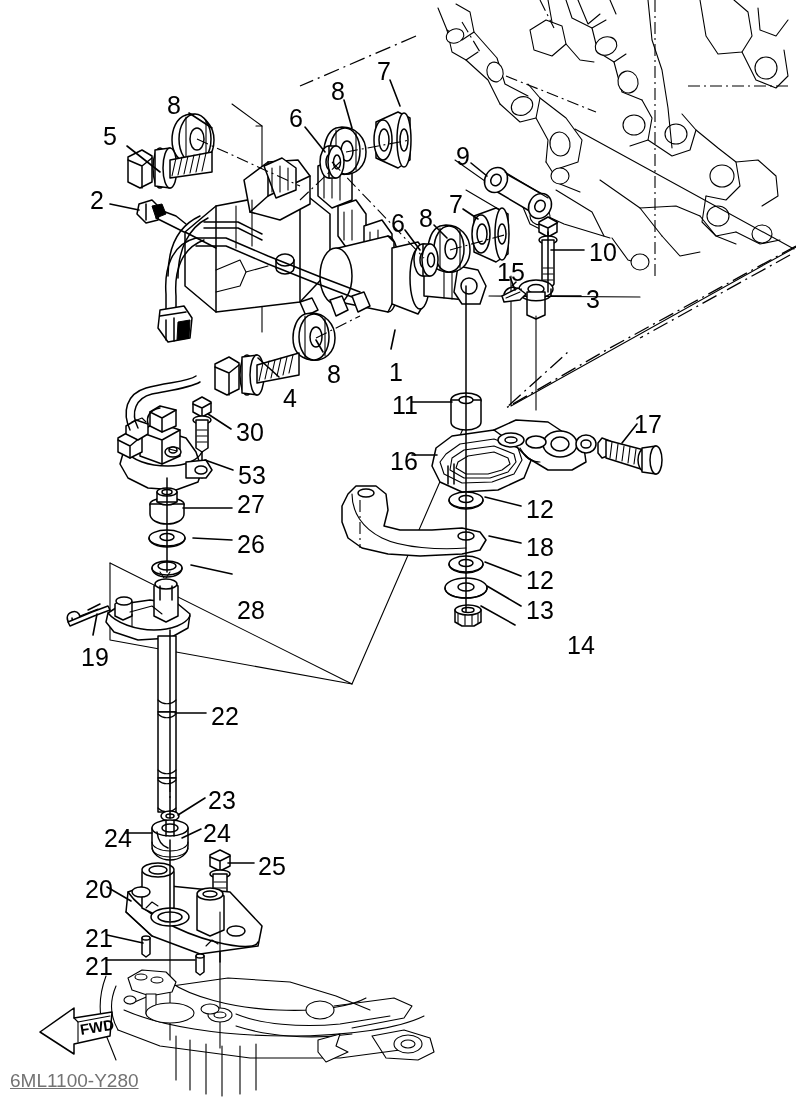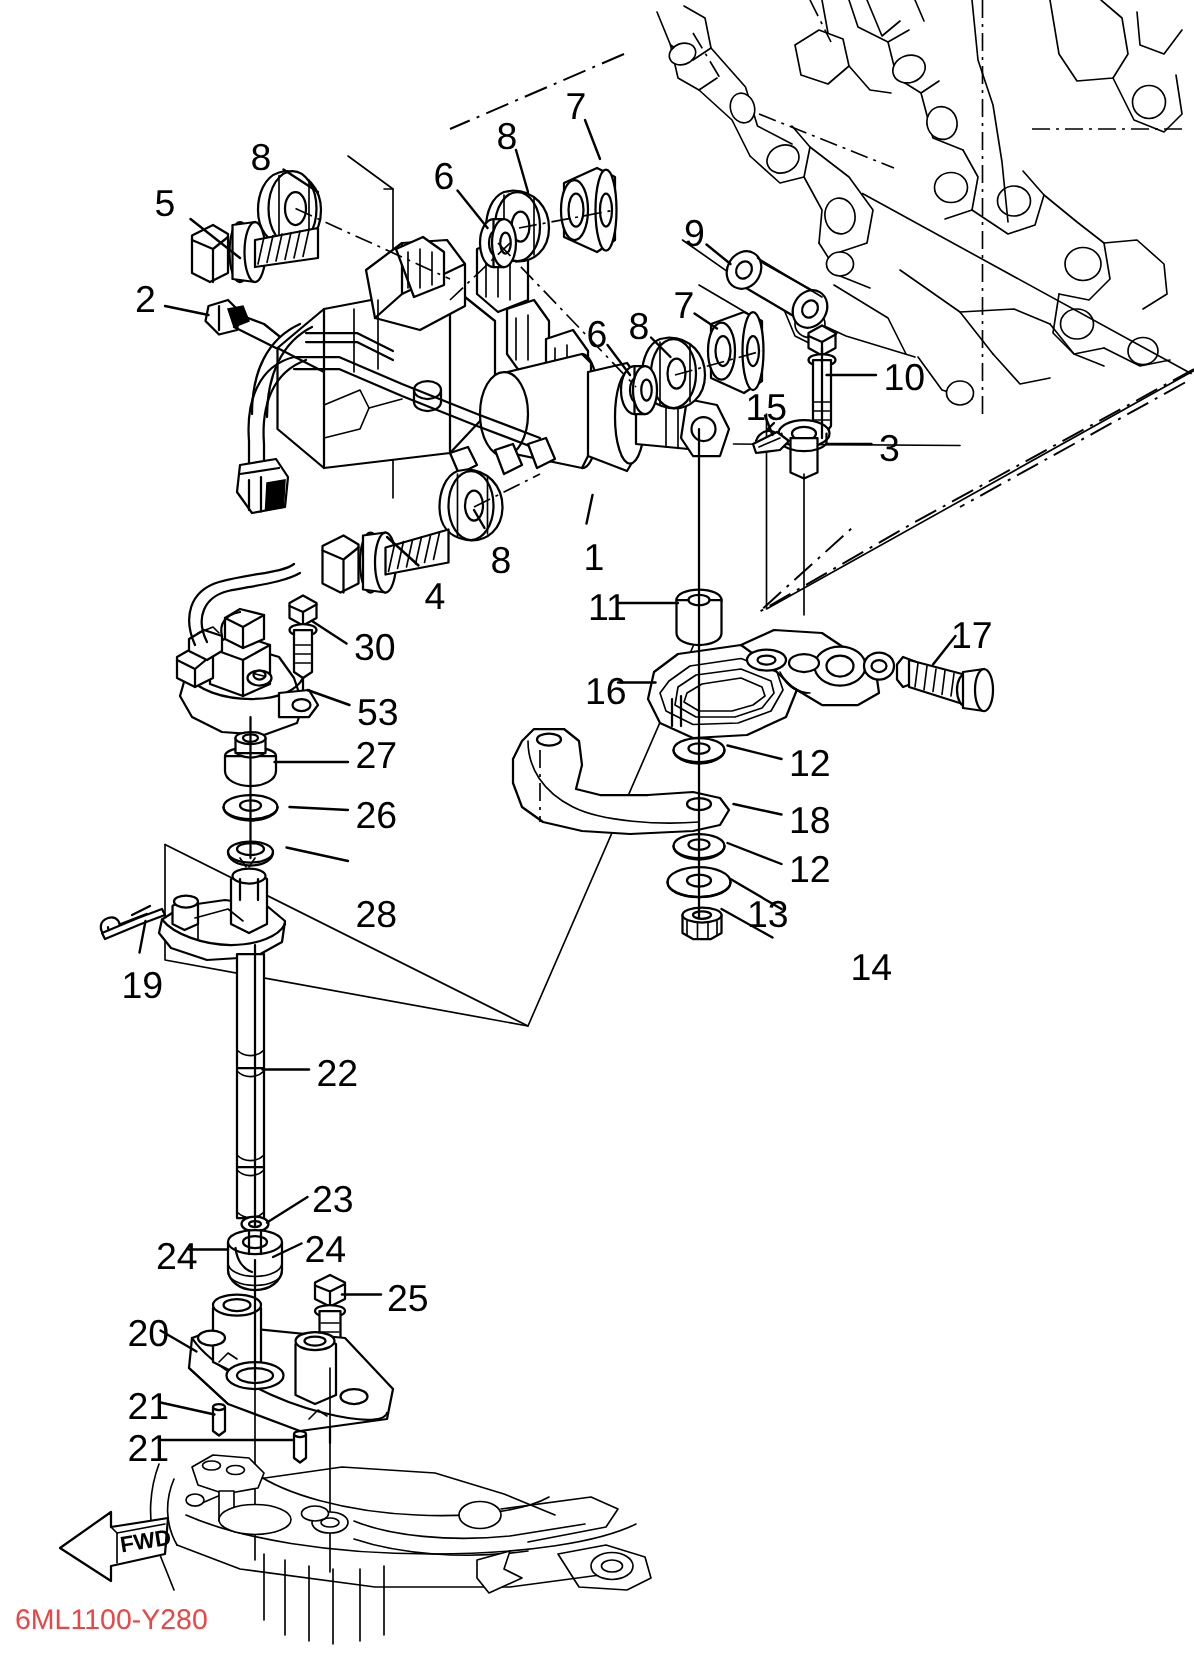--- a/index.html
+++ b/index.html
@@ -8,21 +8,21 @@
   svg.diagram{position:absolute;left:0;top:0;width:796px;height:1103px;}
   .ln{fill:none;stroke:#000;stroke-width:1.5;stroke-linecap:round;stroke-linejoin:round;}
   .ln-thin{fill:none;stroke:#000;stroke-width:1.1;stroke-linecap:round;stroke-linejoin:round;}
   .fillw{fill:#fff;stroke:#000;stroke-width:1.5;stroke-linejoin:round;stroke-linecap:round;}
   .fillw-thin{fill:#fff;stroke:#000;stroke-width:1.1;stroke-linejoin:round;stroke-linecap:round;}
   .fillk{fill:#000;stroke:#000;stroke-width:1;}
   .leader{fill:none;stroke:#000;stroke-width:1.6;stroke-linecap:round;}
   .dashdot{fill:none;stroke:#000;stroke-width:1.3;stroke-dasharray:16 5 2 5;stroke-linecap:butt;}
   .dashdot2{fill:none;stroke:#000;stroke-width:1.1;stroke-dasharray:12 4 2 4;stroke-linecap:butt;}
   .callout{position:absolute;font-family:"Liberation Sans",sans-serif;font-size:25px;font-weight:400;color:#000;line-height:1;white-space:nowrap;letter-spacing:0px;}
-  #partnumber{position:absolute;left:10px;top:1070px;font-size:19px;color:#ef4444;white-space:nowrap;}
+  #partnumber{position:absolute;left:10px;top:1070px;font-size:19px;color:#737373;white-space:nowrap;text-decoration:underline;}
   .fwdtext{font-family:"Liberation Sans",sans-serif;font-size:15px;font-weight:bold;fill:#000;}
 </style>
 </head>
 <body>
 
 <div id="sheet">
 
   <svg class="diagram" viewBox="0 0 796 1103">
 
     <g>
@@ -630,21 +630,21 @@
       <div class="callout" style="left: 392px; top: 393px;">11</div>
       <div class="callout" style="left: 634px; top: 412px;">17</div>
       <div class="callout" style="left: 238px; top: 463px;">53</div>
       <div class="callout" style="left: 390px; top: 449px;">16</div>
       <div class="callout" style="left: 237px; top: 492px;">27</div>
       <div class="callout" style="left: 526px; top: 497px;">12</div>
       <div class="callout" style="left: 237px; top: 532px;">26</div>
       <div class="callout" style="left: 526px; top: 535px;">18</div>
       <div class="callout" style="left: 237px; top: 566px; margin-top: 32px;">28</div>
       <div class="callout" style="left: 526px; top: 568px;">12</div>
-      <div class="callout" style="left: 498px; top: 598px;">13</div>
+      <div class="callout" style="left: 526px; top: 598px;">13</div>
       <div class="callout" style="left: 519px; top: 633px; margin-left: 48px;">14</div>
       <div class="callout" style="left: 81px; top: 645px;">19</div>
       <div class="callout" style="left: 211px; top: 704px; text-align: center;">22</div>
       <div class="callout" style="left: 208px; top: 788px;">23</div>
       <div class="callout" style="left: 104px; top: 826px;">24</div>
       <div class="callout" style="left: 203px; top: 821px;">24</div>
       <div class="callout" style="left: 258px; top: 854px;">25</div>
       <div class="callout" style="left: 85px; top: 877px;">20</div>
       <div class="callout" style="left: 85px; top: 926px;">21</div>
       <div class="callout" style="left: 85px; top: 954px;">21</div>

